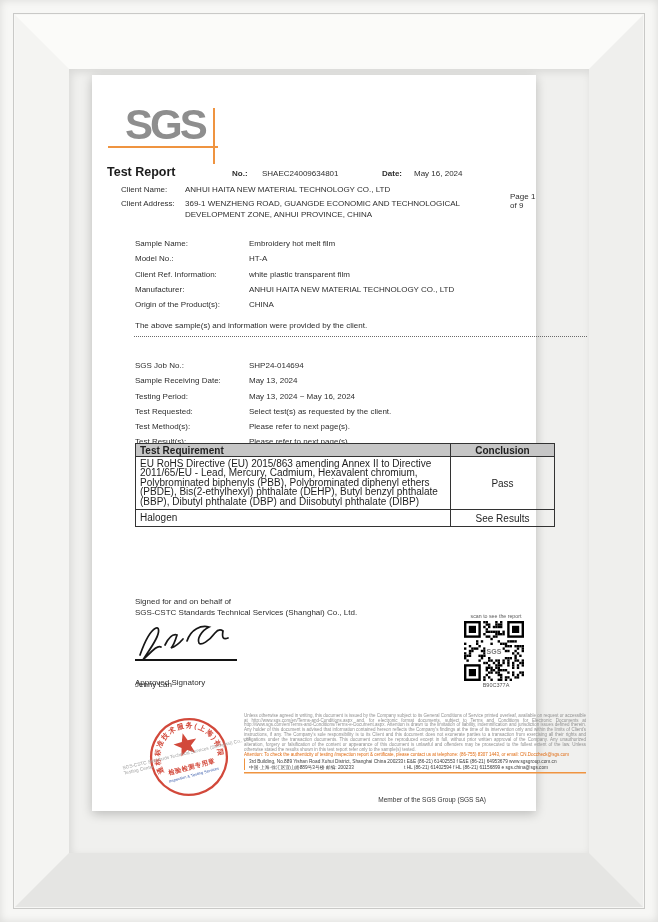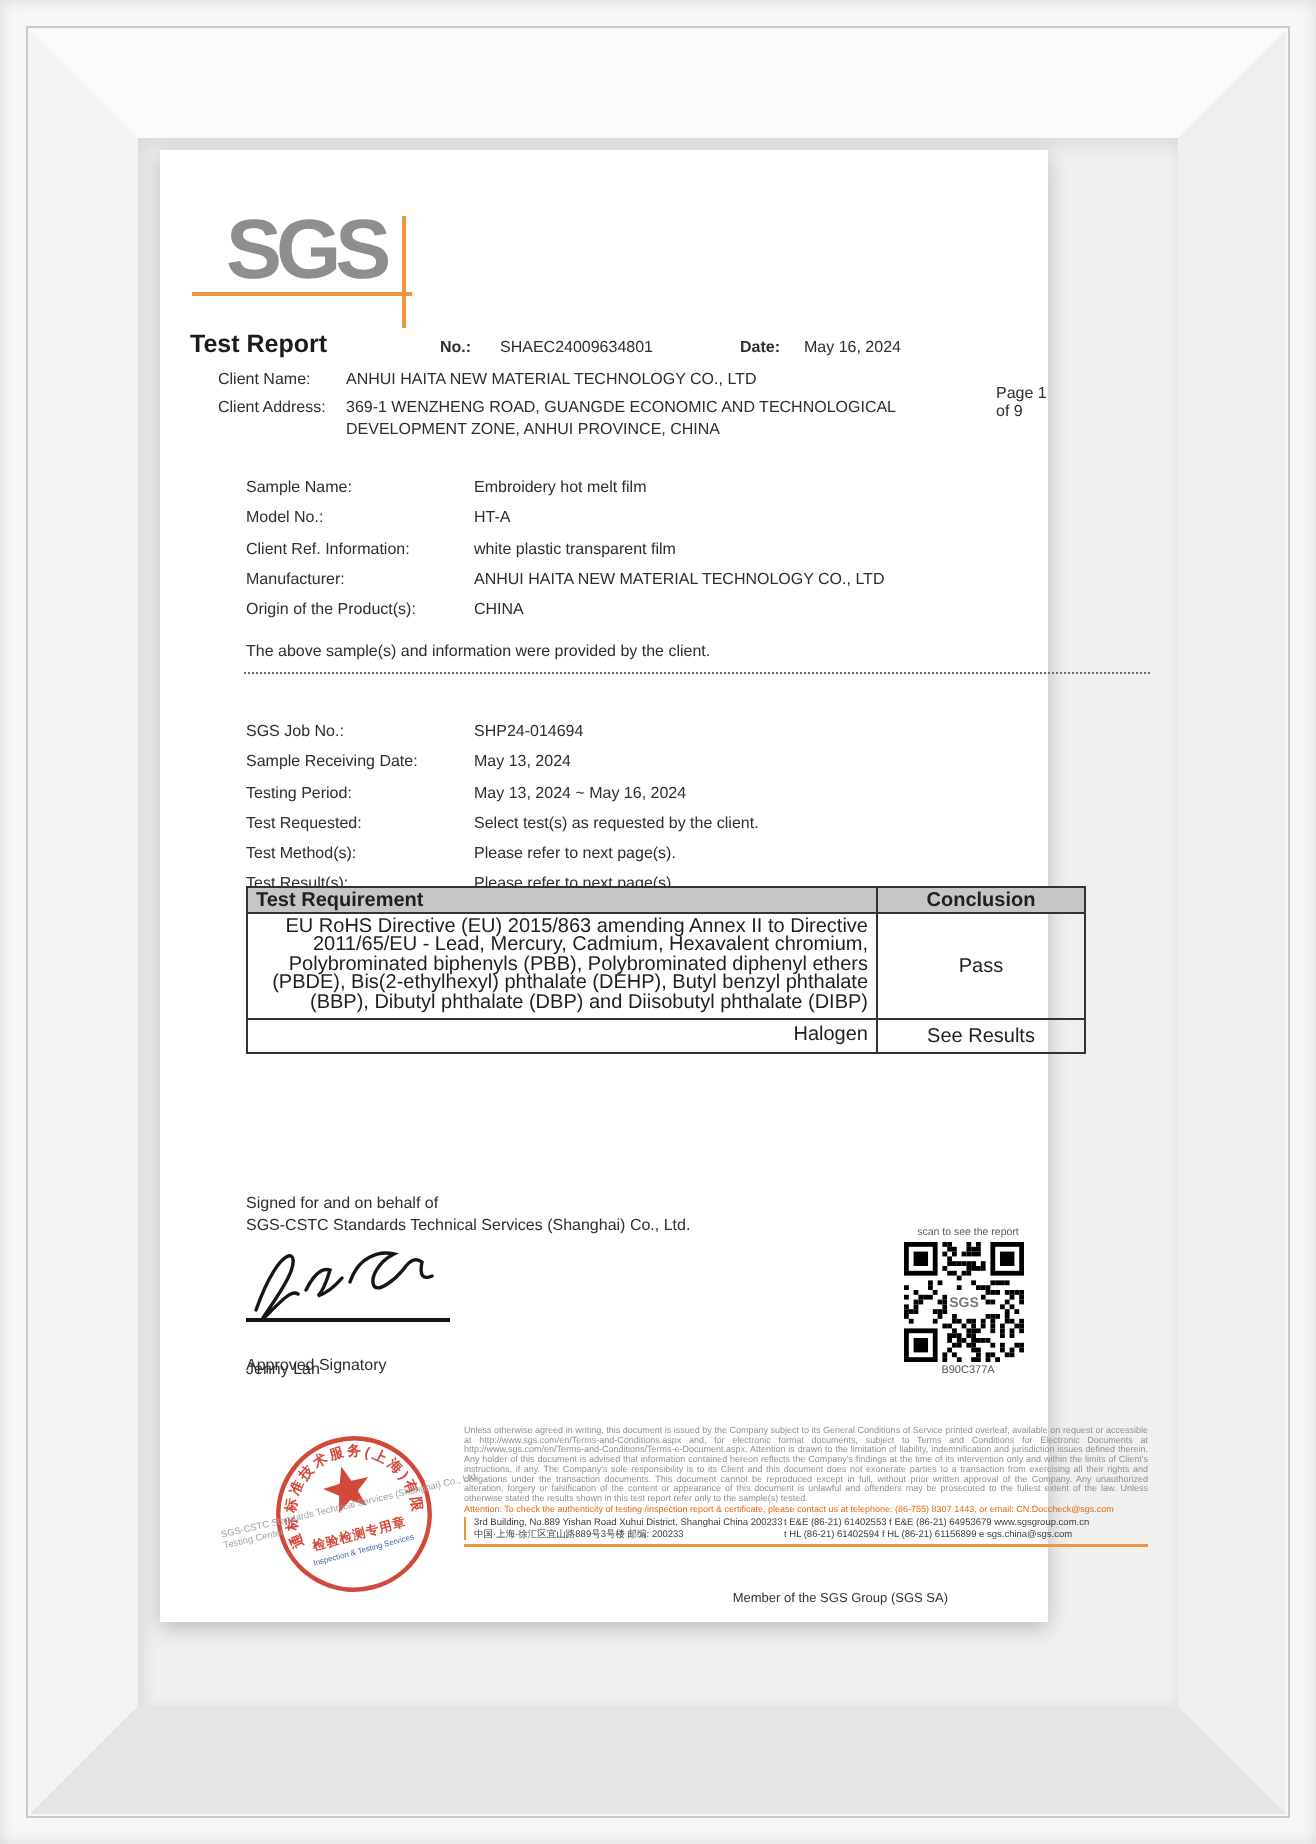--- a/index.html
+++ b/index.html
@@ -15,21 +15,21 @@
   body{font-family:"Liberation Sans","DejaVu Sans",sans-serif;background:#ececea;position:relative;}
 
   
   .frame-outer{position:absolute;inset:0;background:#f7f7f5;box-shadow:inset 0 0 8px rgba(0,0,0,.12);}
   .frame-groove{position:absolute;inset:13px;border:1px solid #c9c9c7;}
   .frame-mat{position:absolute;inset:15px;border-style:solid;border-width:54px;
     border-color:#fbfbf9 #efefed #e5e5e3 #f4f4f2;background:#f0f0ee;
     box-shadow:inset 2px 3px 9px rgba(0,0,0,.10);}
 
   
-  .page{position:absolute;left:80px;top:75px;width:444px;height:736px;background:#ffffff;
+  .page{position:absolute;left:92px;top:75px;width:444px;height:736px;background:#ffffff;
     box-shadow:0 3px 10px rgba(0,0,0,.22);font-size:8px;color:#2e2e2e;}
 
   
   .logo-text{position:absolute;left:33px;top:28px;font-size:42px;font-weight:bold;
     letter-spacing:-3px;color:var(--sgs-gray);line-height:44px;}
   .logo-hline{position:absolute;left:16px;top:71px;width:110px;height:2px;background:var(--orange);}
   .logo-vline{position:absolute;left:121px;top:33px;width:2px;height:56px;background:var(--orange);}
 
   
   .title-row{position:absolute;left:0;top:90px;width:100%;height:16px;}
@@ -55,21 +55,21 @@
   .provided-note{position:absolute;left:43px;top:246px;}
   .dashed-sep{position:absolute;left:42px;top:261px;width:453px;border-top:1.5px dotted #6b6b6b;}
 
   
   .ttable{position:absolute;left:43px;top:368px;width:420px;border-collapse:collapse;
     font-size:10px;color:#1f1f1f;}
   .ttable th,.ttable td{border:1px solid #333;}
   .ttable th{background:var(--table-head);font-weight:bold;height:13px;}
   .th-req{text-align:left;padding-left:4px;}
   .th-conc{width:104px;text-align:center;}
-  .td-req{padding:2px 4px 3px 4px;line-height:9.4px;text-align:right;}
+  .td-req{padding:2px 4px 3px 4px;line-height:9.4px;}
   .td-conc{text-align:center;vertical-align:middle;}
   .row-halogen td{height:17px;}
   .row-halogen .td-req{vertical-align:middle;padding-top:0;padding-bottom:0;}
 
   
   .sig-line1{position:absolute;left:43px;top:522px;}
   .sig-line2{position:absolute;left:43px;top:533px;}
   .sig-svg{position:absolute;left:38px;top:540px;}
   .sig-underline{position:absolute;left:43px;top:584px;width:102px;height:1.5px;background:#141414;}
   .sig-name{position:absolute;left:43px;top:590px;margin-top:15px;}

